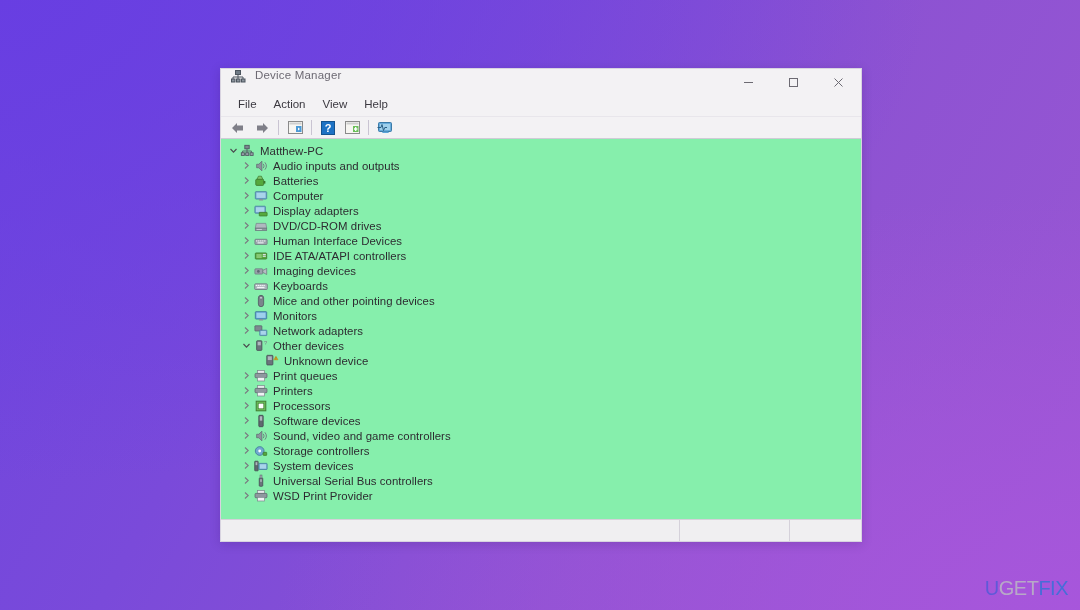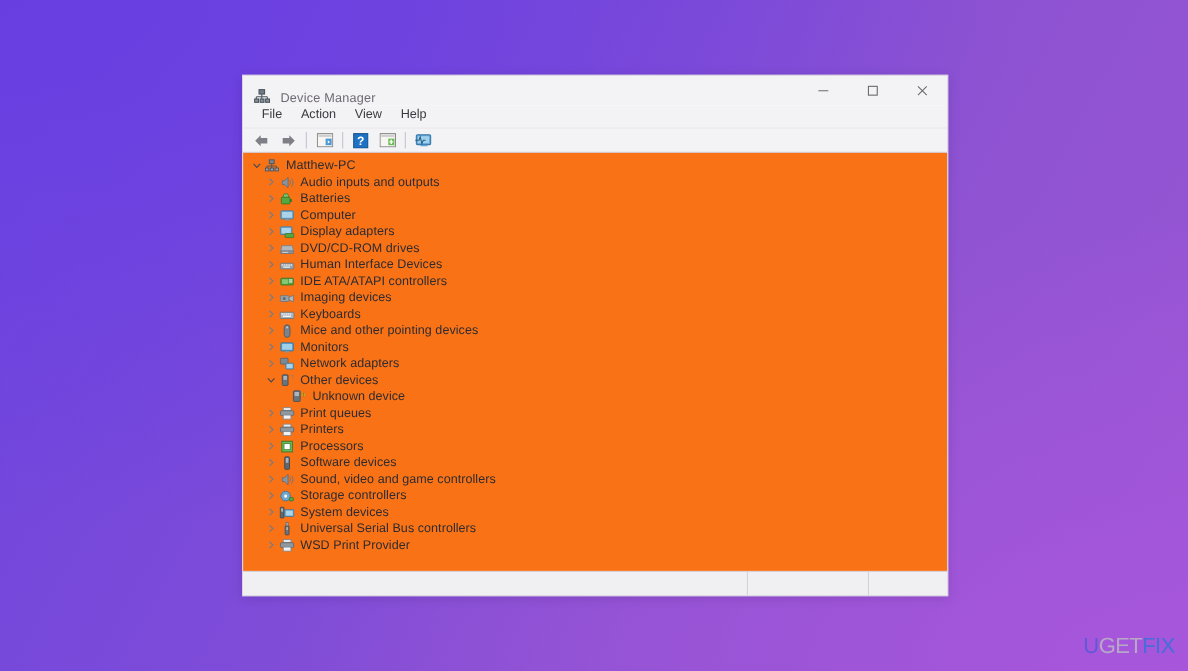--- a/index.html
+++ b/index.html
@@ -17,21 +17,21 @@
   #window {
     position:absolute; left:220px; top:68px; width:642px; height:474px;
     background:#ffffff;
     border:1px solid #d8d3e0;
     box-shadow:0 2px 10px rgba(40,10,80,0.18);
     display:flex; flex-direction:column;
   }
 
   
   .titlebar {
-    height:27px; background:#f3f2f4; display:flex; align-items:flex-end;
+    height:27px; background:#f3f2f4; display:flex; align-items:flex-start;
     flex:0 0 auto; position:relative;
   }
   .title-ico { width:16px; height:16px; margin-left:9px; position:relative; flex:0 0 auto; }
   .title-text {
     font-size:11.5px; color:#6d6a73; margin-left:9px; letter-spacing:.2px;
     white-space:nowrap;
   }
   .wc-group { position:absolute; right:0; top:0; height:27px; display:flex; }
   .wc { width:45px; height:27px; display:flex; align-items:center; justify-content:center; }
   .wc svg { display:block; }
@@ -50,21 +50,21 @@
   .toolbar {
     height:22px; background:#f3f2f4; display:flex; align-items:center;
     padding-left:6px; gap:2px; flex:0 0 auto;
     border-bottom:1px solid #cfcbd6;
   }
   .tb-btn { width:22px; height:20px; display:flex; align-items:center; justify-content:center; }
   .tb-sep { width:1px; height:15px; background:#c9c4d2; margin:0 3px; }
 
   
   .treepane {
-    flex:1 1 auto; background:#f97316; overflow:hidden;
+    flex:1 1 auto; background:#86efac; overflow:hidden;
     padding-top:4px; position:relative;
   }
   .trow { height:15px; display:flex; align-items:center; white-space:nowrap; }
   .chev { width:13px; height:13px; flex:0 0 auto; display:flex; align-items:center; justify-content:center; }
   .tico { width:16px; height:14px; flex:0 0 auto; position:relative; margin-right:4px; }
   .tlabel { font-size:11.4px; color:#2d2b30; letter-spacing:.05px; }
 
   .lvl0 { padding-left:6px; }
   .lvl1 { padding-left:19px;text-align:center; }
   .lvl2 { padding-left:43px;text-align:center; }

